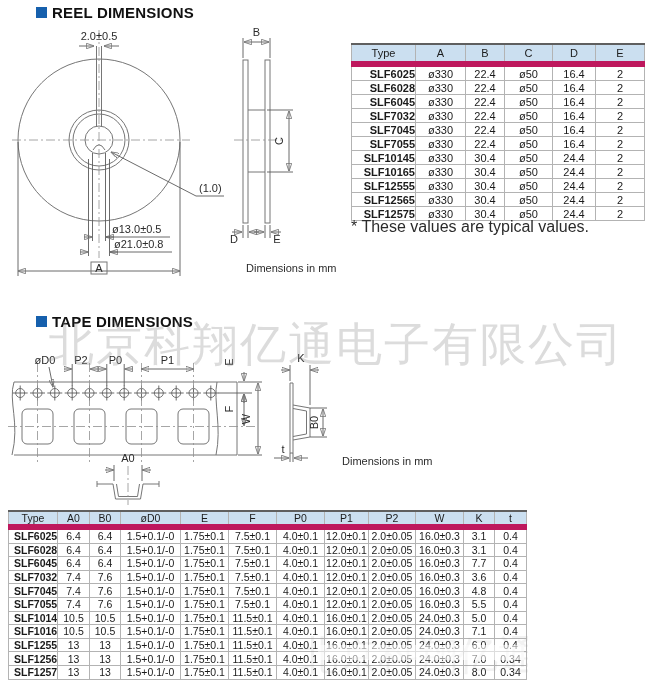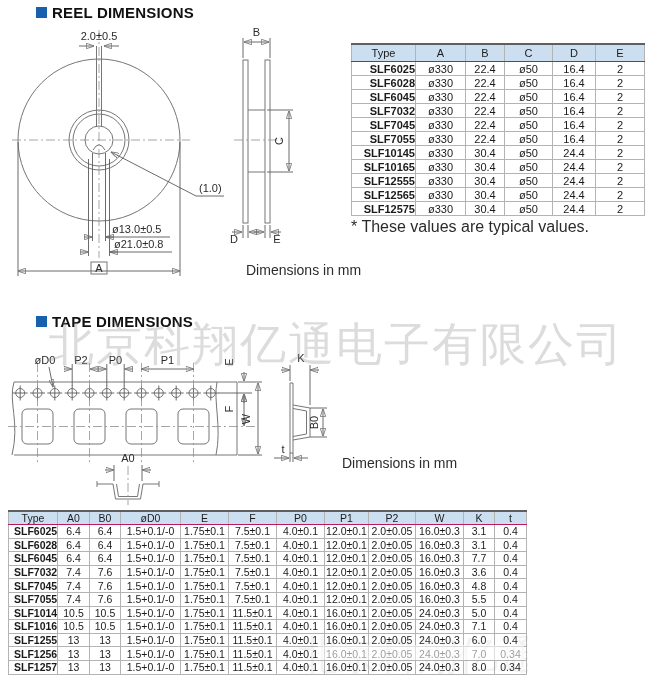--- a/index.html
+++ b/index.html
@@ -1,32 +1,32 @@
 <!DOCTYPE html>
 <html><head>
 <meta charset="utf-8">
 <style>
   html,body{margin:0;padding:0;background:#fff;}
   .canvas{position:relative;width:652px;height:680px;background:#ffffff;overflow:hidden;
           font-family:"Liberation Sans",sans-serif;color:#1a1a1a;}
   .sec-head{position:absolute;display:flex;align-items:center;gap:5px;
             font-size:15px;font-weight:bold;letter-spacing:.2px;color:#111;padding-left:28px;}
   .sec-head .sq{width:11px;height:11px;background:#1660ad;display:inline-block;}
-  .dim-note{position:absolute;font-size:14px;color:#2b2b2b;}
+  .dim-note{position:absolute;font-size:11px;color:#2b2b2b;}
   .footnote{position:absolute;font-size:16px;color:#2b2b2b;}
   svg{position:absolute;overflow:visible;}
   svg line,svg circle,svg rect,svg path{stroke:#767676;fill:none;stroke-width:1;}
   svg .dim{stroke:#5a5a5a;stroke-width:.9;}
   svg .cl{stroke:#8f8f8f;stroke-width:.8;stroke-dasharray:9 3 2 3;}
   svg text{fill:#2b2b2b;font-size:11px;font-family:"Liberation Sans",sans-serif;stroke:none;}
   table.dtable{position:absolute;border-collapse:collapse;table-layout:fixed;
        border:1px solid #8c8c8c;border-top:2px solid #5f5f5f;background:#fff;}
   .dtable th,.dtable td{border:1px solid #b3b3b3;text-align:center;white-space:nowrap;
        overflow:hidden;padding:0;}
-  .dtable thead th{background:#cbdff0;font-weight:normal;color:#1c1c1c;border-bottom:1px solid #be185d;}
+  .dtable thead th{background:#cbdff0;font-weight:normal;color:#1c1c1c;border-bottom:6px solid #be185d;}
   .dtable td.type{font-weight:bold;text-align:right;padding-left:5px;}
   .reel-table{left:351px;top:43px;width:290px;font-size:11px;}
   .reel-table th{height:16px;}
   .reel-table td{height:13px;}
   .reel-table th:nth-child(1){width:63px}.reel-table th:nth-child(2){width:49px}
   .reel-table th:nth-child(3){width:38px}.reel-table th:nth-child(4){width:47px}
   .reel-table th:nth-child(5){width:42px}.reel-table th:nth-child(6){width:48px}
   .tape-table{left:8px;top:510px;width:512px;font-size:10.5px;}
   .tape-table th{height:12px;}
   .tape-table td{height:12.6px;}

